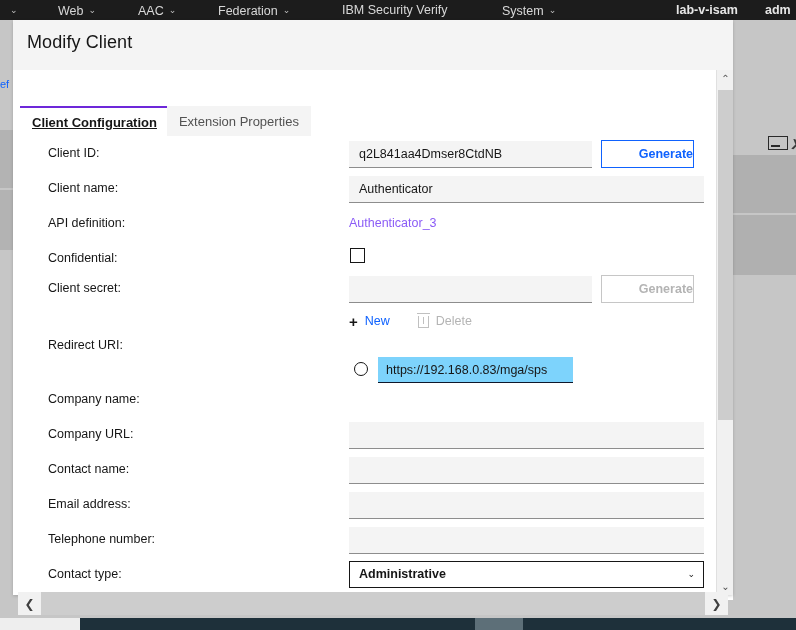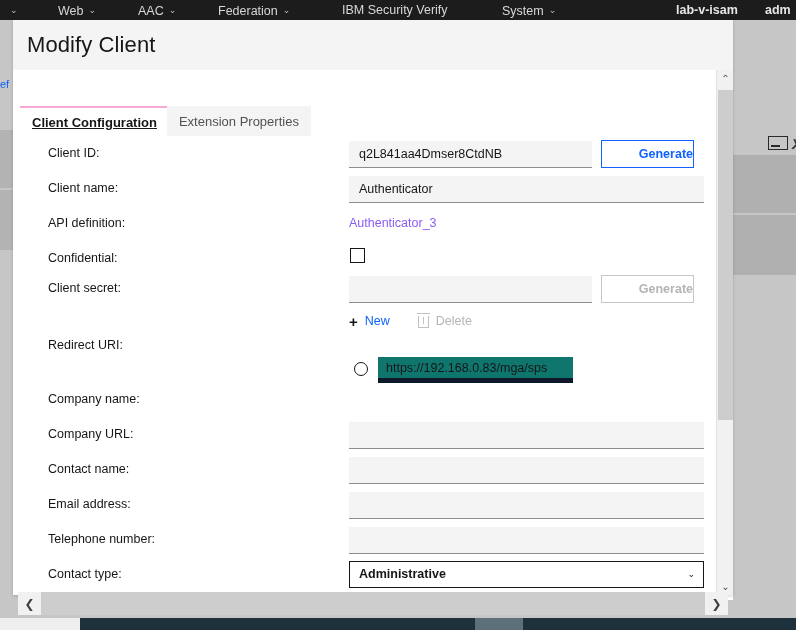--- a/index.html
+++ b/index.html
@@ -115,21 +115,21 @@
   }
   .modal-header {
     position: absolute;
     left: 0; top: 0;
     width: 720px; height: 50px;
     background: #f4f4f4;
   }
   .modal-title {
     position: absolute;
     left: 14px; top: 12px;
-    font-size: 22px;
+    font-size: 18px;
     font-weight: 400;
     color: #161616;
     letter-spacing: 0.1px;
   }
   .modal-body {
     position: absolute;
     left: 0; top: 50px;
     width: 720px; height: 525px;
     background: #ffffff;
     overflow: hidden;
@@ -152,21 +152,21 @@
     color: #525252;
     background: #f4f4f4;
     cursor: pointer;
     white-space: nowrap;
   }
   .tab.active {
     background: #ffffff;
     color: #161616;
     font-weight: bold;
     text-decoration: underline;
-    border-top: 2px solid #f9a8d4;
+    border-top: 2px solid #6d28d9;
     padding-left: 12px;
     padding-right: 10px;
     margin-top: 20px;
   }
 
   
   .form {
     position: absolute;
     left: 0; top: 68px;
     width: 695px;
@@ -280,23 +280,23 @@
     width: 14px; height: 14px;
     border: 1.4px solid #161616;
     border-radius: 50%;
     background: #ffffff;
     cursor: pointer;
   }
   .uri-field {
     position: absolute;
     left: 365px; top: 2px;
     width: 195px; height: 26px;
-    background: #0f766e;
+    background: #7dd3fc;
     border: none;
-    border-bottom: 5px solid #0f172a;
+    border-bottom: 1px solid #0f172a;
     font-family: "Liberation Sans", sans-serif;
     font-size: 12.5px;
     color: #161616;
     padding: 0 8px;
     outline: none;
   }
 
   
   .select-wrap {
     position: absolute;

